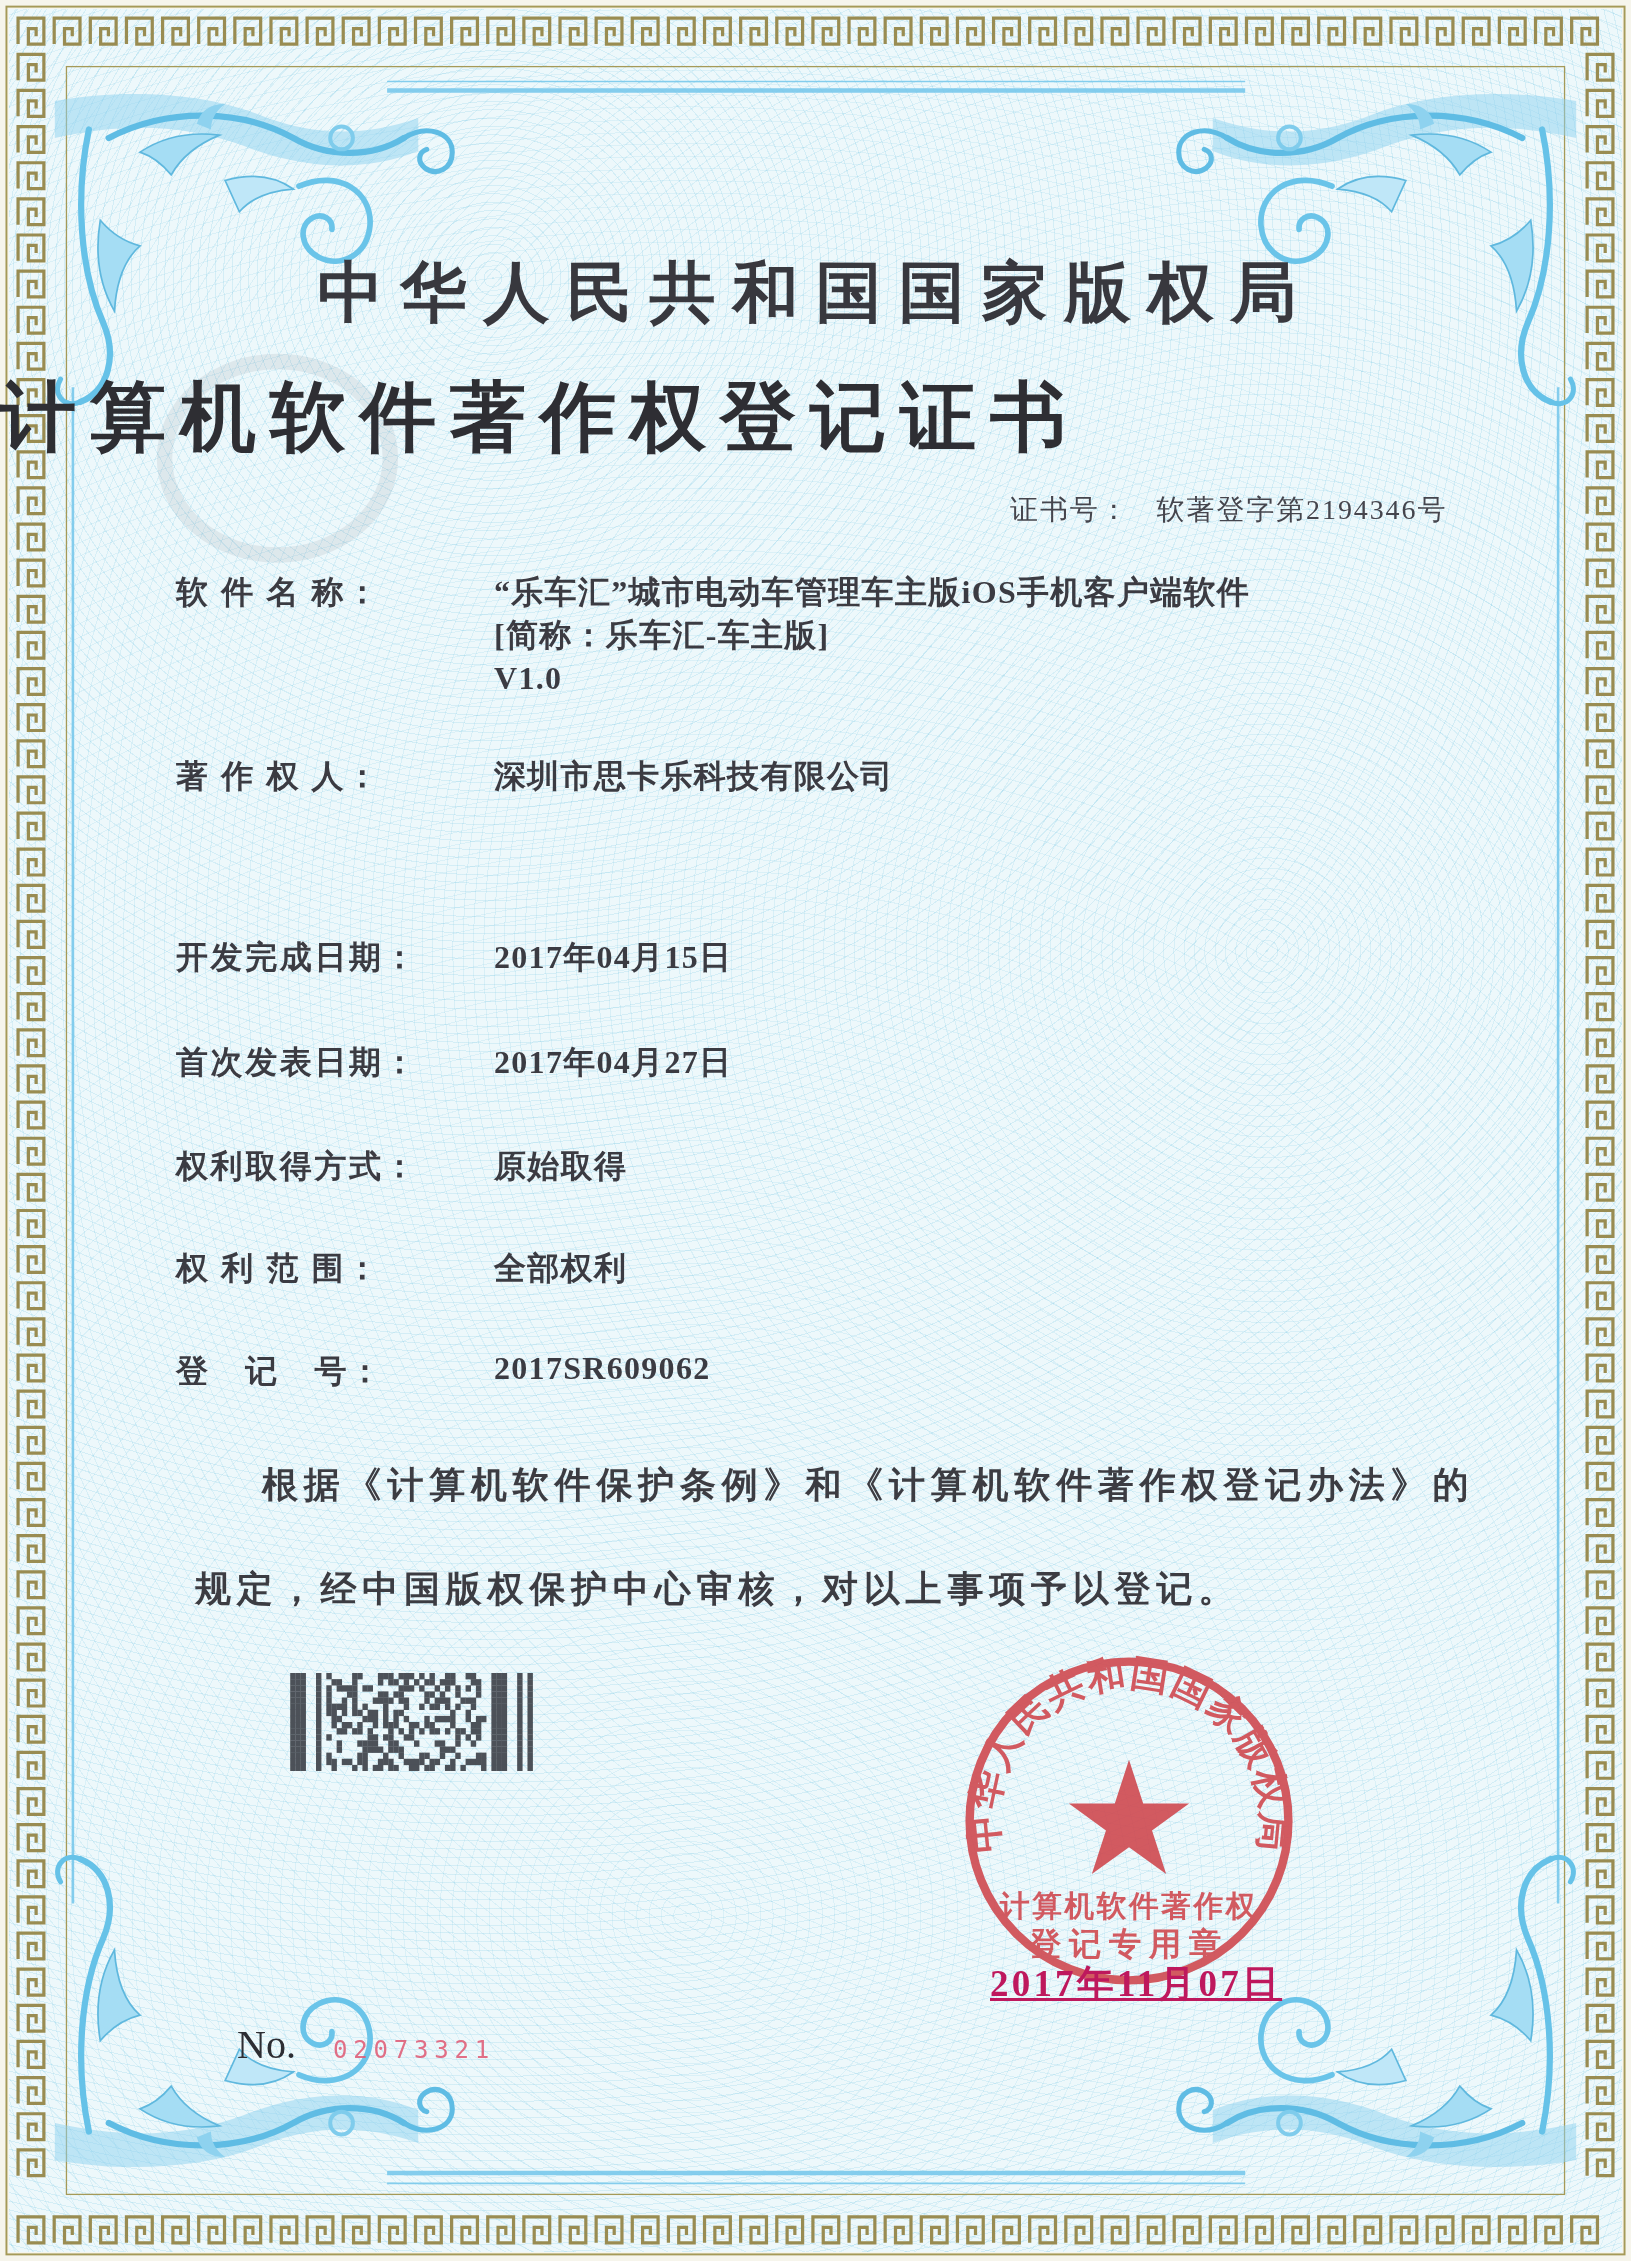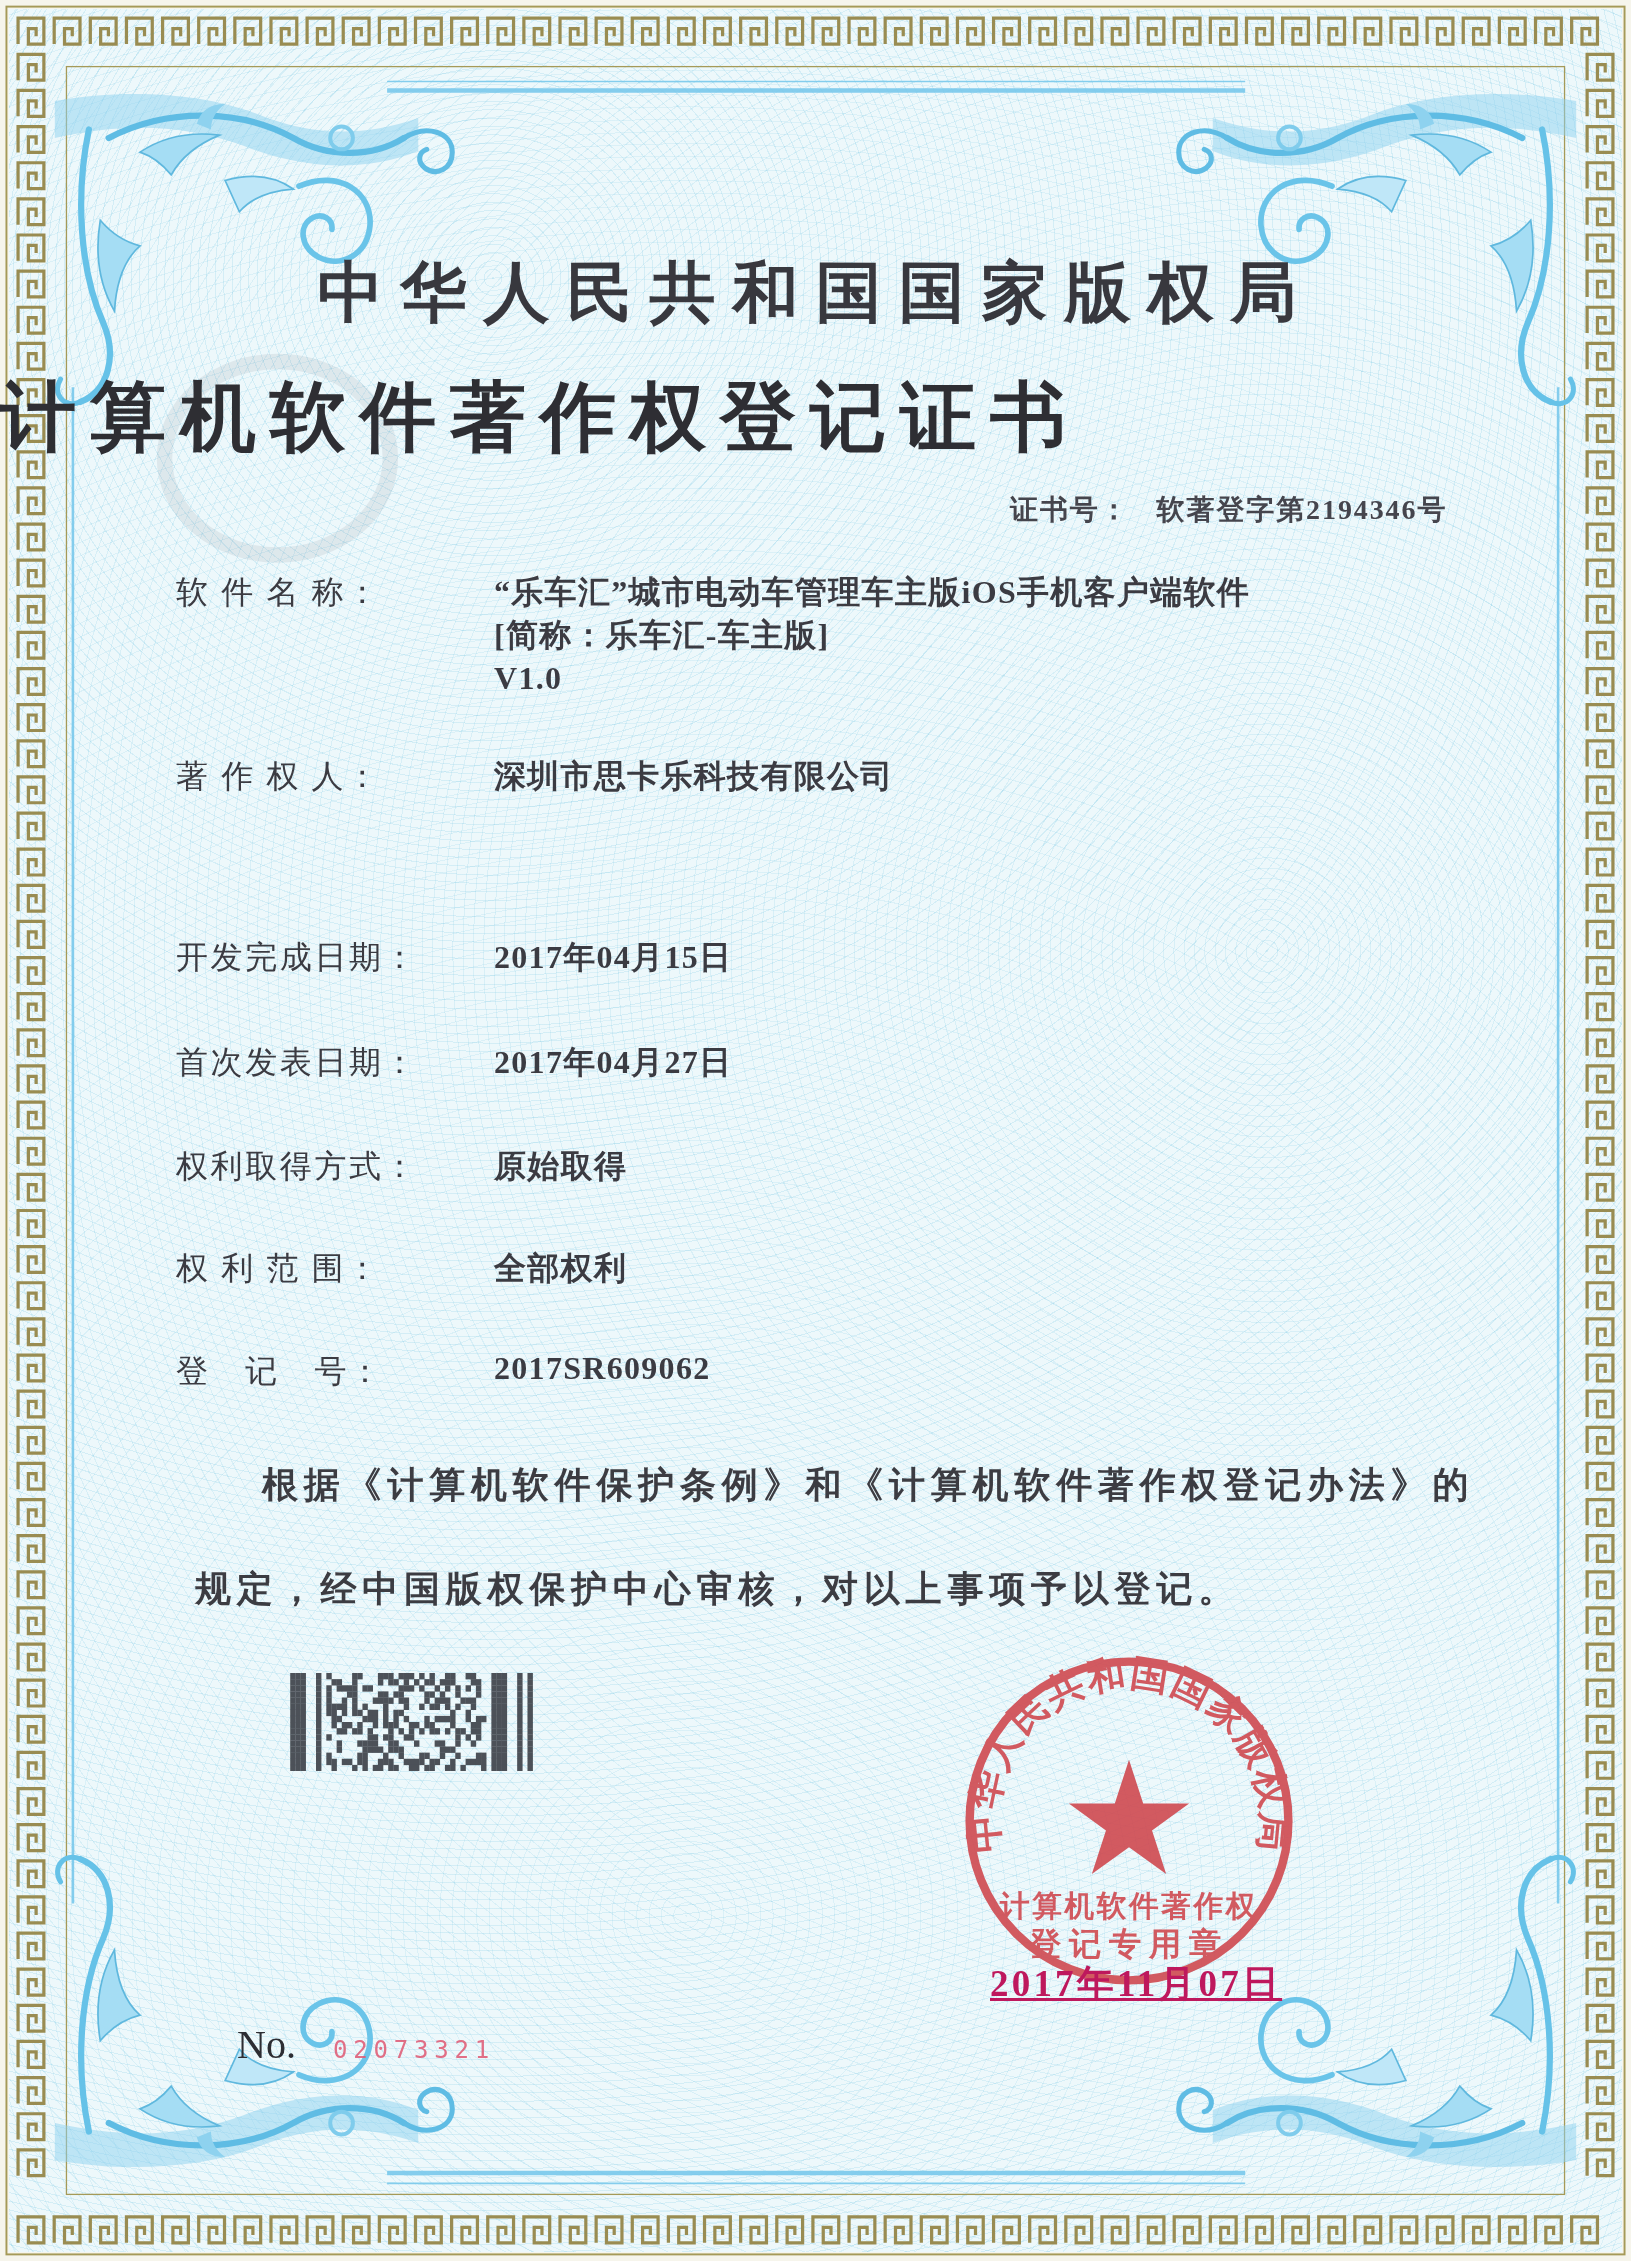--- a/index.html
+++ b/index.html
@@ -24,25 +24,25 @@
   .authority{
     position:absolute;top:240px;left:0;width:1631px;text-align:center;
     font-size:66px;font-weight:700;letter-spacing:17px;color:#38383e;
   }
   .cert-title{
     position:absolute;top:359px;left:0;width:1631px;
     font-size:76px;font-weight:900;letter-spacing:14px;color:#2e2e33;
   }
   .certno{
     position:absolute;top:483px;left:1010px;
-    font-size:28px;color:#45454d;font-weight:700;letter-spacing:1.9px;text-align:center;
+    font-size:28px;color:#45454d;font-weight:400;letter-spacing:1.9px;text-align:center;
   }
   .certno .v{margin-left:27px;}
   .row{position:absolute;left:176px;width:1291px;font-size:32px;color:#3b3b42;}
-  .row .lbl{letter-spacing:2.6px;font-weight:400;}
+  .row .lbl{letter-spacing:2.6px;font-weight:700;}
   .row .val{position:absolute;left:318px;top:0;letter-spacing:1.3px;font-weight:700;white-space:nowrap;}
   .row .val .ln{display:block;line-height:43px;}
   .statement{
     position:absolute;left:176px;width:1342px;
     font-size:36px;color:#3c3c42;letter-spacing:5.8px;font-weight:700;margin-left:19px;
   }
   .statement.first{padding-left:67px;}
   #barcode{position:absolute;left:290px;top:1665px;z-index:2;}
   #seal{position:absolute;left:958px;top:1642px;z-index:3;opacity:.92;mix-blend-mode:multiply;}
   .issue-date{

